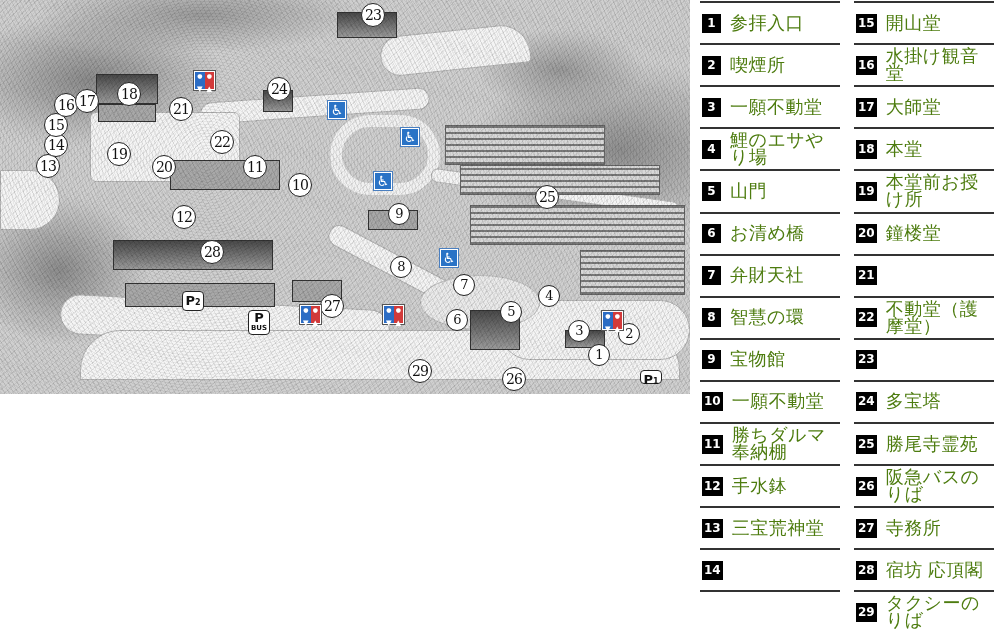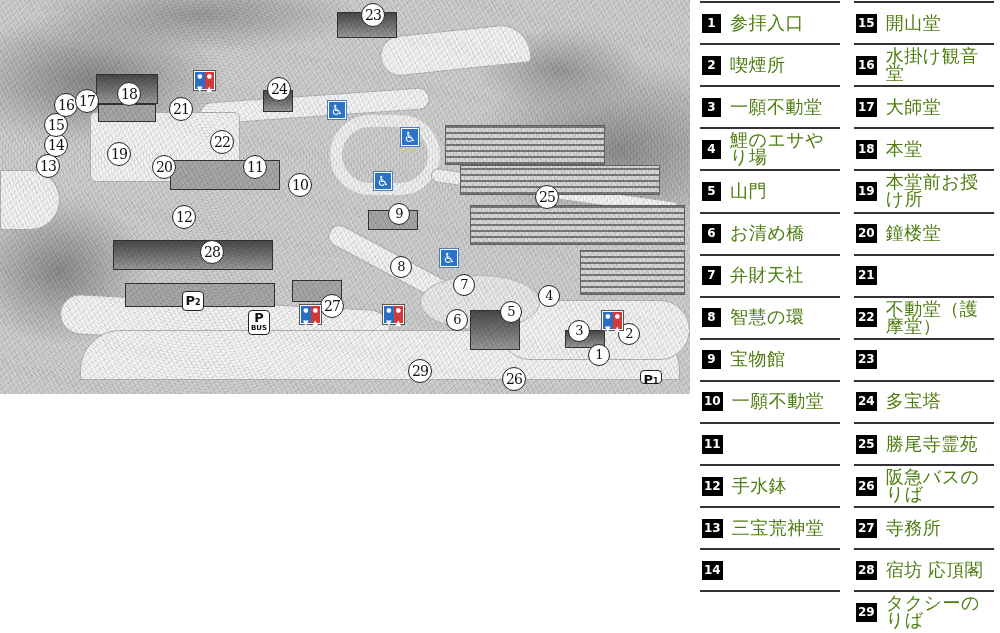--- a/index.html
+++ b/index.html
@@ -222,20 +222,21 @@
     <div class="legend-item" style="top: 337.8px; height: 42.1px;">
     <span class="badge">9</span>
     <span class="label">宝物館</span>
   </div>
     <div class="legend-item" style="top: 379.9px; height: 42.1px;">
     <span class="badge">10</span>
     <span class="label">一願不動堂</span>
   </div>
     <div class="legend-item" style="top: 422px; height: 42.1px;">
     <span class="badge">11</span>
+    <span class="label">勝ちダルマ奉納棚</span>
   </div>
     <div class="legend-item" style="top: 464.1px; height: 42.1px;">
     <span class="badge">12</span>
     <span class="label">手水鉢</span>
   </div>
     <div class="legend-item" style="top: 506.2px; height: 42.1px;">
     <span class="badge">13</span>
     <span class="label">三宝荒神堂</span>
   </div>
     <div class="legend-item" style="top: 548.3px; height: 42.1px;">

